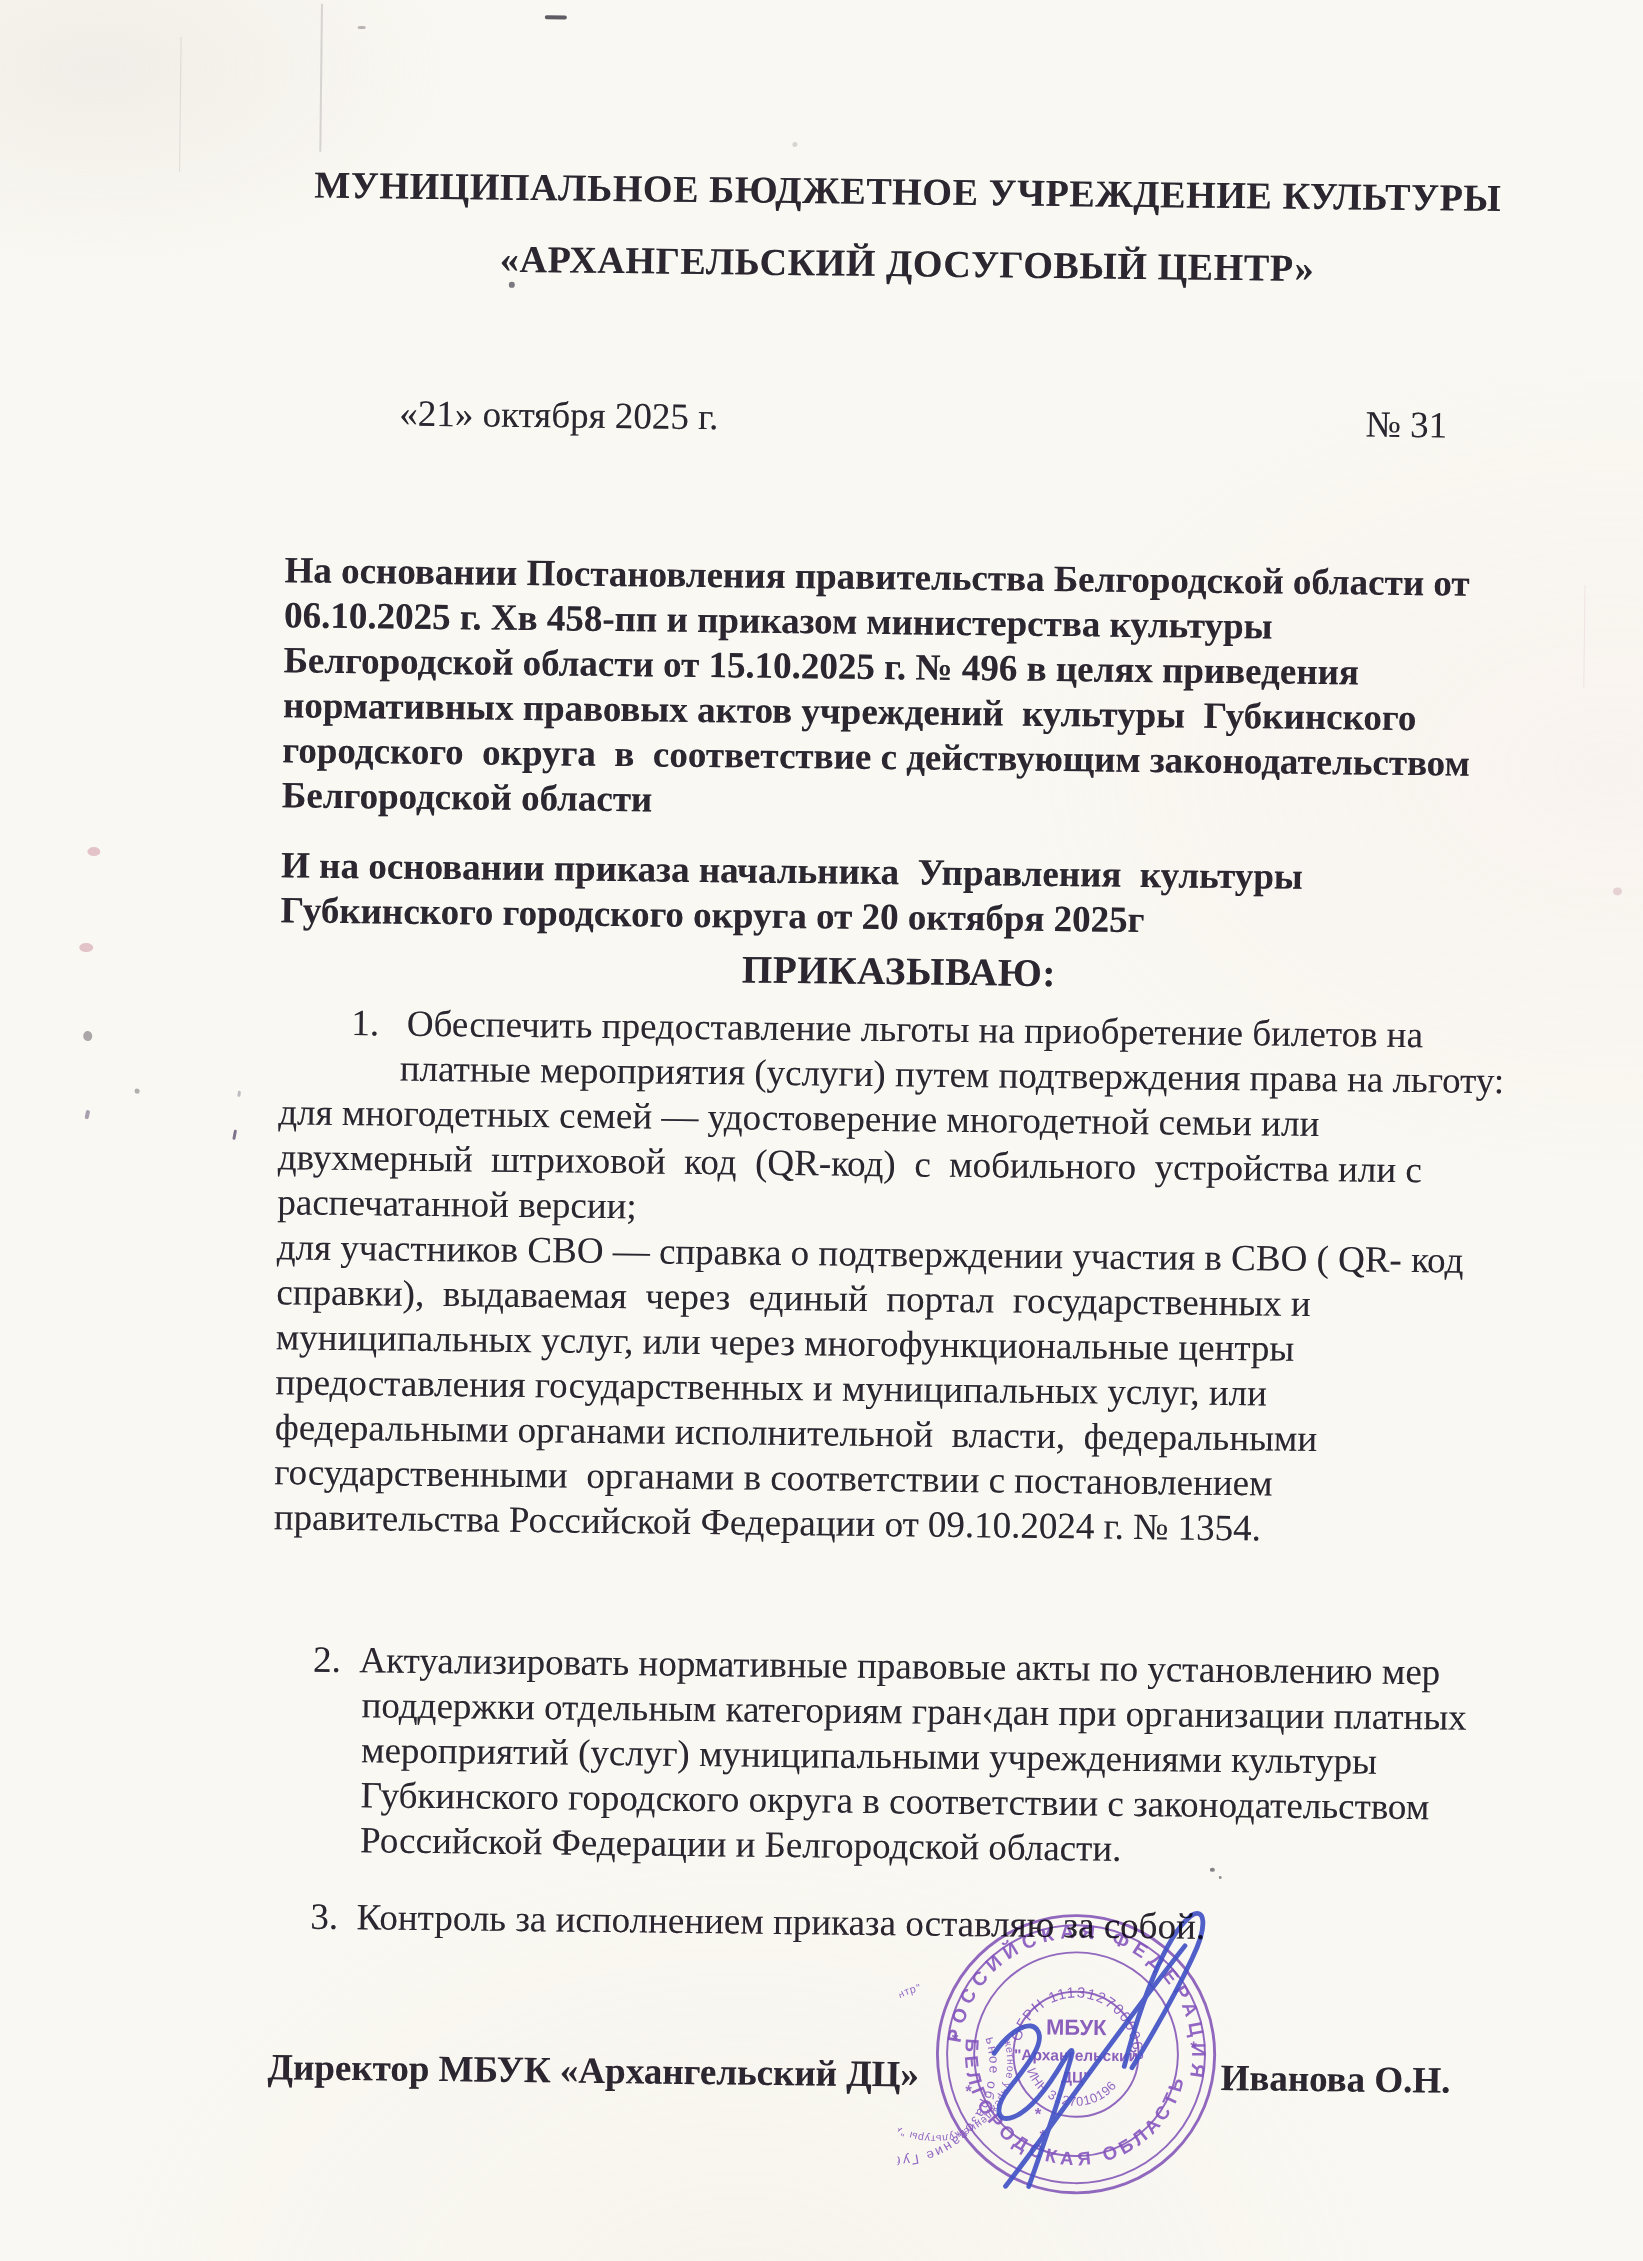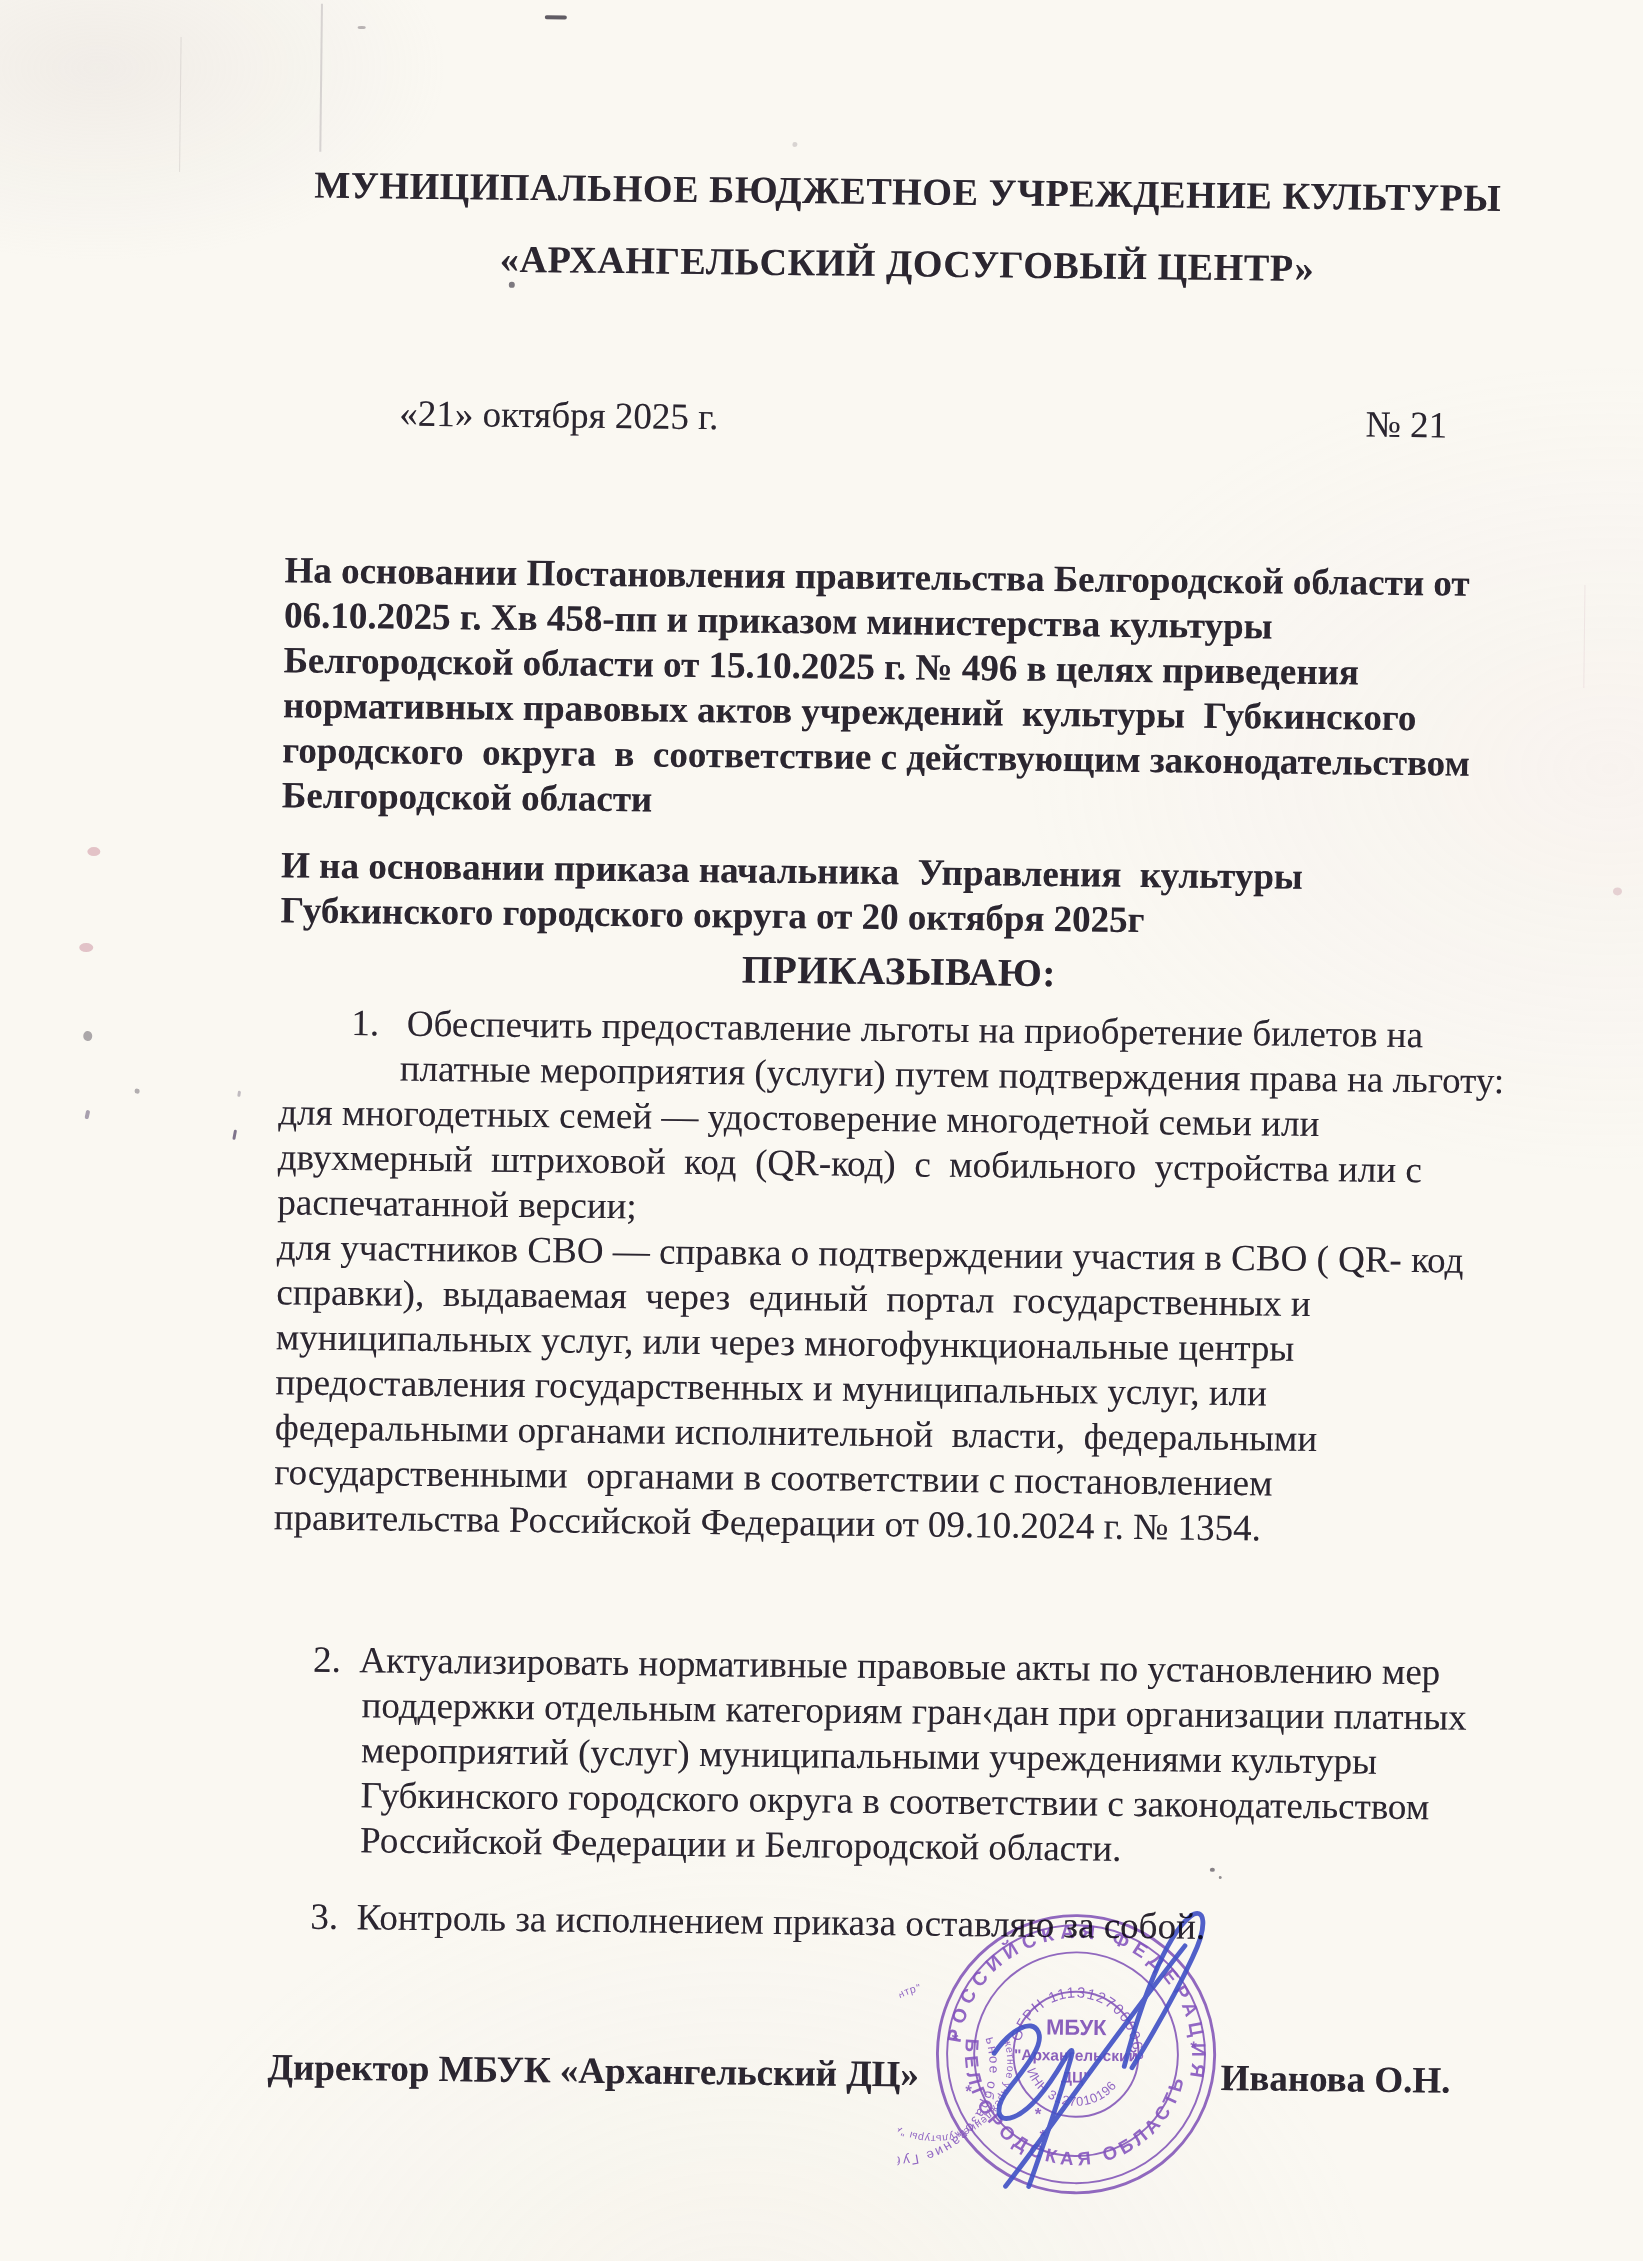--- a/index.html
+++ b/index.html
@@ -52,21 +52,21 @@
 
   <div class="content">
 
     <div class="titles">
       <div class="tline">МУНИЦИПАЛЬНОЕ БЮДЖЕТНОЕ УЧРЕЖДЕНИЕ КУЛЬТУРЫ</div>
       <div class="tline">«АРХАНГЕЛЬСКИЙ ДОСУГОВЫЙ ЦЕНТР»</div>
     </div>
 
     <div class="date-row">
       <span>«21» октября 2025 г.</span>
-      <span>№ 21</span>
+      <span>№ 31</span>
     </div>
 
     <div class="preamble p1">
       <div class="line">На основании Постановления правительства Белгородской области от</div>
       <div class="line">06.10.2025 г. Хв 458-пп и приказом министерства культуры</div>
       <div class="line">Белгородской области от 15.10.2025 г. № 496 в целях приведения</div>
       <div class="line">нормативных правовых актов учреждений  культуры  Губкинского</div>
       <div class="line">городского  округа  в  соответствие с действующим законодательством</div>
       <div class="line">Белгородской области</div>
     </div>

